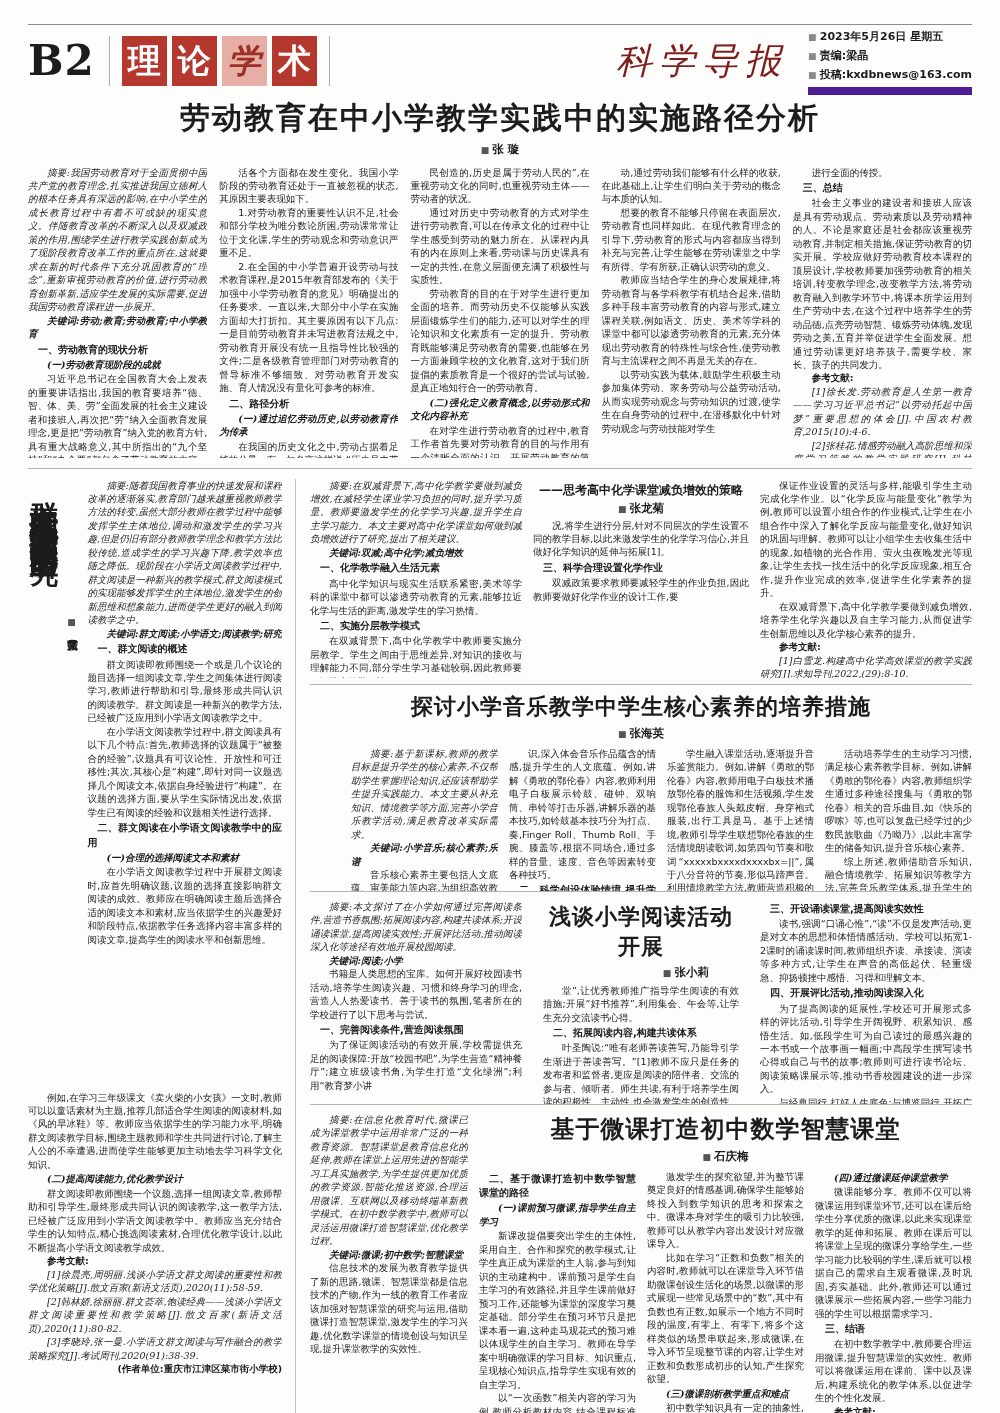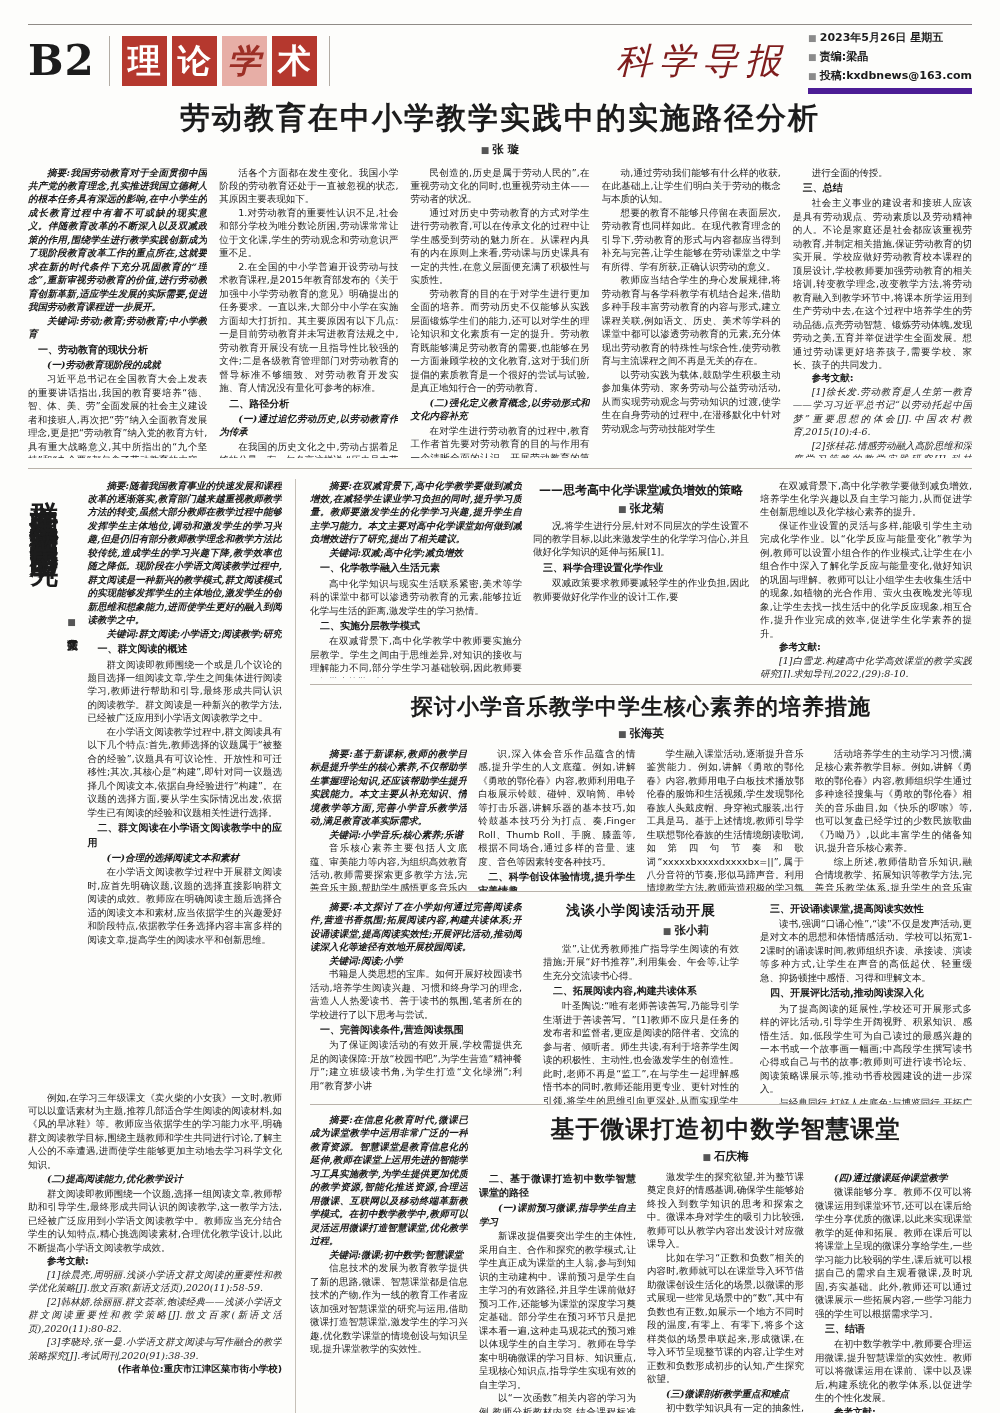--- a/index.html
+++ b/index.html
@@ -9,26 +9,26 @@
   .toprule{border-top:1px solid #8f8b86;margin-top:14px;}
   
   .hdr{display:flex;align-items:center;height:64px;margin-top:4px;justify-content:center;}
   .pageno{font-family:"DejaVu Serif",serif;font-size:42px;font-weight:bold;letter-spacing:1px;line-height:1;}
   .logo{display:flex;gap:5px;margin-left:14px;padding:0 12px;border-left:1px solid #b2aca4;border-right:1px solid #b2aca4;}
   .blk{width:45px;height:50px;display:flex;align-items:center;justify-content:center;background:var(--red);
        color:#fff;font-size:33px;font-weight:bold;}
   .blk.light{background:#e7aea6;color:#9c2f26;font-style:italic;font-family:"DejaVu Serif",serif;}
   .masthead{margin-left:auto;font-family:"DejaVu Serif",serif;font-style:italic;font-size:36px;
             color:#7f1d1d;letter-spacing:7px;white-space:nowrap;}
-  .pubinfo{margin-left:20px;font-size:11px;font-weight:bold;line-height:1.75;border-bottom:6px solid #4c1d95;padding-bottom:3px;white-space:nowrap;}
+  .pubinfo{margin-left:20px;font-size:11px;font-weight:bold;line-height:1.75;border-bottom:8px solid #4c1d95;padding-bottom:3px;white-space:nowrap;}
   .pubinfo div::before{content:"■ ";color:#8a8a8a;font-size:9px;}
   
   .tcol{flex:1 1 0;overflow:hidden;min-width:0;}
   .tcol p{margin:0;font-size:9.5px;line-height:1.42;text-align:justify;text-indent:2em;}
-  .pt-abs{font-family:"DejaVu Serif",serif;font-style:italic;font-weight:bold;}
+  .pt-abs{font-family:"DejaVu Serif",serif;font-style:italic;font-weight:normal;}
   .pt-kw{font-family:"DejaVu Serif",serif;font-style:italic;font-weight:bold;}
   .pt-h1{font-weight:bold;font-size:10px !important;margin:2px 0 1px !important;text-indent:1em !important;}
   .pt-h2{font-weight:bold;font-family:"DejaVu Serif",serif;font-style:italic;margin:1px 0 !important;}
   .pt-refh{font-weight:bold;}
   .pt-ref{font-family:"DejaVu Serif",serif;font-style:italic;}
   .pt-unit{font-weight:bold;text-align:right !important;text-indent:0 !important;}
   .byline{text-align:center;font-size:11.5px;font-weight:bold;}
   .byline::before{content:"■ ";color:#555;font-size:9px;}
   
   .art-main{margin-top:8px;border-bottom:1px solid var(--rule);padding-bottom:10px;}
@@ -48,24 +48,24 @@
   .rgt{flex:1;display:flex;flex-direction:column;min-width:0;}
   .art-sj{display:flex;gap:11px;height:200px;overflow:hidden;}
   .fix212{flex:0 0 212px;}
   .sj-mid{flex:1;display:flex;flex-direction:column;min-width:0;}
   .sj-title{text-align:center;font-size:23px;font-weight:900;letter-spacing:1px;margin-top:2px;}
   .sj-sub{text-align:center;font-size:12px;font-weight:bold;margin:3px 0 2px;}
   .sj-mid .colwrap{flex:1;display:flex;overflow:hidden;margin-top:3px;}
   .art-yy{border-top:1px solid var(--rule);margin-top:6px;padding-top:7px;height:208px;box-sizing:border-box;}
   .yy-title{text-align:center;font-size:22px;font-weight:900;letter-spacing:1px;}
   .art-yy .byline{margin:4px 0 6px;}
-  .art-yy .cols{display:flex;gap:11px;height:144px;overflow:hidden;}
+  .art-yy .cols{display:flex;gap:11px;height:144px;overflow:hidden;margin-left:41px;}
   .art-yd{border-top:1px solid var(--rule);display:flex;gap:21px;height:214px;overflow:hidden;padding-top:8px;box-sizing:border-box;justify-content:center;}
   .yd-mid{flex:1;display:flex;flex-direction:column;min-width:0;}
-  .yd-title{text-align:center;font-size:14px;font-weight:900;letter-spacing:1px;margin-top:2px;}
+  .yd-title{text-align:center;font-size:22px;font-weight:900;letter-spacing:1px;margin-top:2px;}
   .yd-mid .byline{margin:3px 0 4px;text-align:right;padding-right:30px;}
   .yd-mid .colwrap{flex:1;display:flex;overflow:hidden;}
   .art-wk{border-top:1px solid var(--rule);display:flex;gap:11px;height:318px;overflow:hidden;padding-top:8px;box-sizing:border-box;}
   .fix158{flex:0 0 158px;}
   .wk-mid{flex:1;display:flex;flex-direction:column;min-width:0;}
   .wk-title{text-align:center;font-size:24px;font-weight:900;letter-spacing:1px;}
   .wk-mid .byline{margin:4px 0 6px;}
   .wk-mid .colwrap{flex:1;display:flex;gap:11px;overflow:hidden;}
 </style>
 </head>
@@ -185,22 +185,22 @@
           <div class="colwrap">
               <div class="tcol">
                 <p class="pt-p">况,将学生进行分层,针对不同层次的学生设置不同的教学目标,以此来激发学生的化学学习信心,并且做好化学知识的延伸与拓展[1]。</p>
                 <p class="pt-h1">三、科学合理设置化学作业</p>
                 <p class="pt-p">双减政策要求教师要减轻学生的作业负担,因此教师要做好化学作业的设计工作,要</p>
               </div>
             </div>
         </div>
         <div class="tcol fix212" style="display:flex;">
             <div class="tcol">
+              <p class="pt-p">保证作业设置的灵活与多样,能吸引学生主动完成化学作业。以“化学反应与能量变化”教学为例,教师可以设置小组合作的作业模式,让学生在小组合作中深入了解化学反应与能量变化,做好知识的巩固与理解。教师可以让小组学生去收集生活中的现象,如植物的光合作用、萤火虫夜晚发光等现象,让学生去找一找生活中的化学反应现象,相互合作,提升作业完成的效率,促进学生化学素养的提升。</p>
               <p class="pt-p">在双减背景下,高中化学教学要做到减负增效,培养学生化学兴趣以及自主学习能力,从而促进学生创新思维以及化学核心素养的提升。</p>
-              <p class="pt-p">保证作业设置的灵活与多样,能吸引学生主动完成化学作业。以“化学反应与能量变化”教学为例,教师可以设置小组合作的作业模式,让学生在小组合作中深入了解化学反应与能量变化,做好知识的巩固与理解。教师可以让小组学生去收集生活中的现象,如植物的光合作用、萤火虫夜晚发光等现象,让学生去找一找生活中的化学反应现象,相互合作,提升作业完成的效率,促进学生化学素养的提升。</p>
               <p class="pt-refh">参考文献:</p>
               <p class="pt-ref">[1]白雪龙.构建高中化学高效课堂的教学实践研究[J].求知导刊,2022,(29):8-10.</p>
             </div>
           </div>
       </div>
 
       <div class="art-yy">
         <div class="yy-title">探讨小学音乐教学中学生核心素养的培养措施</div>
         <div class="byline">张海英</div>
         <div class="cols">

